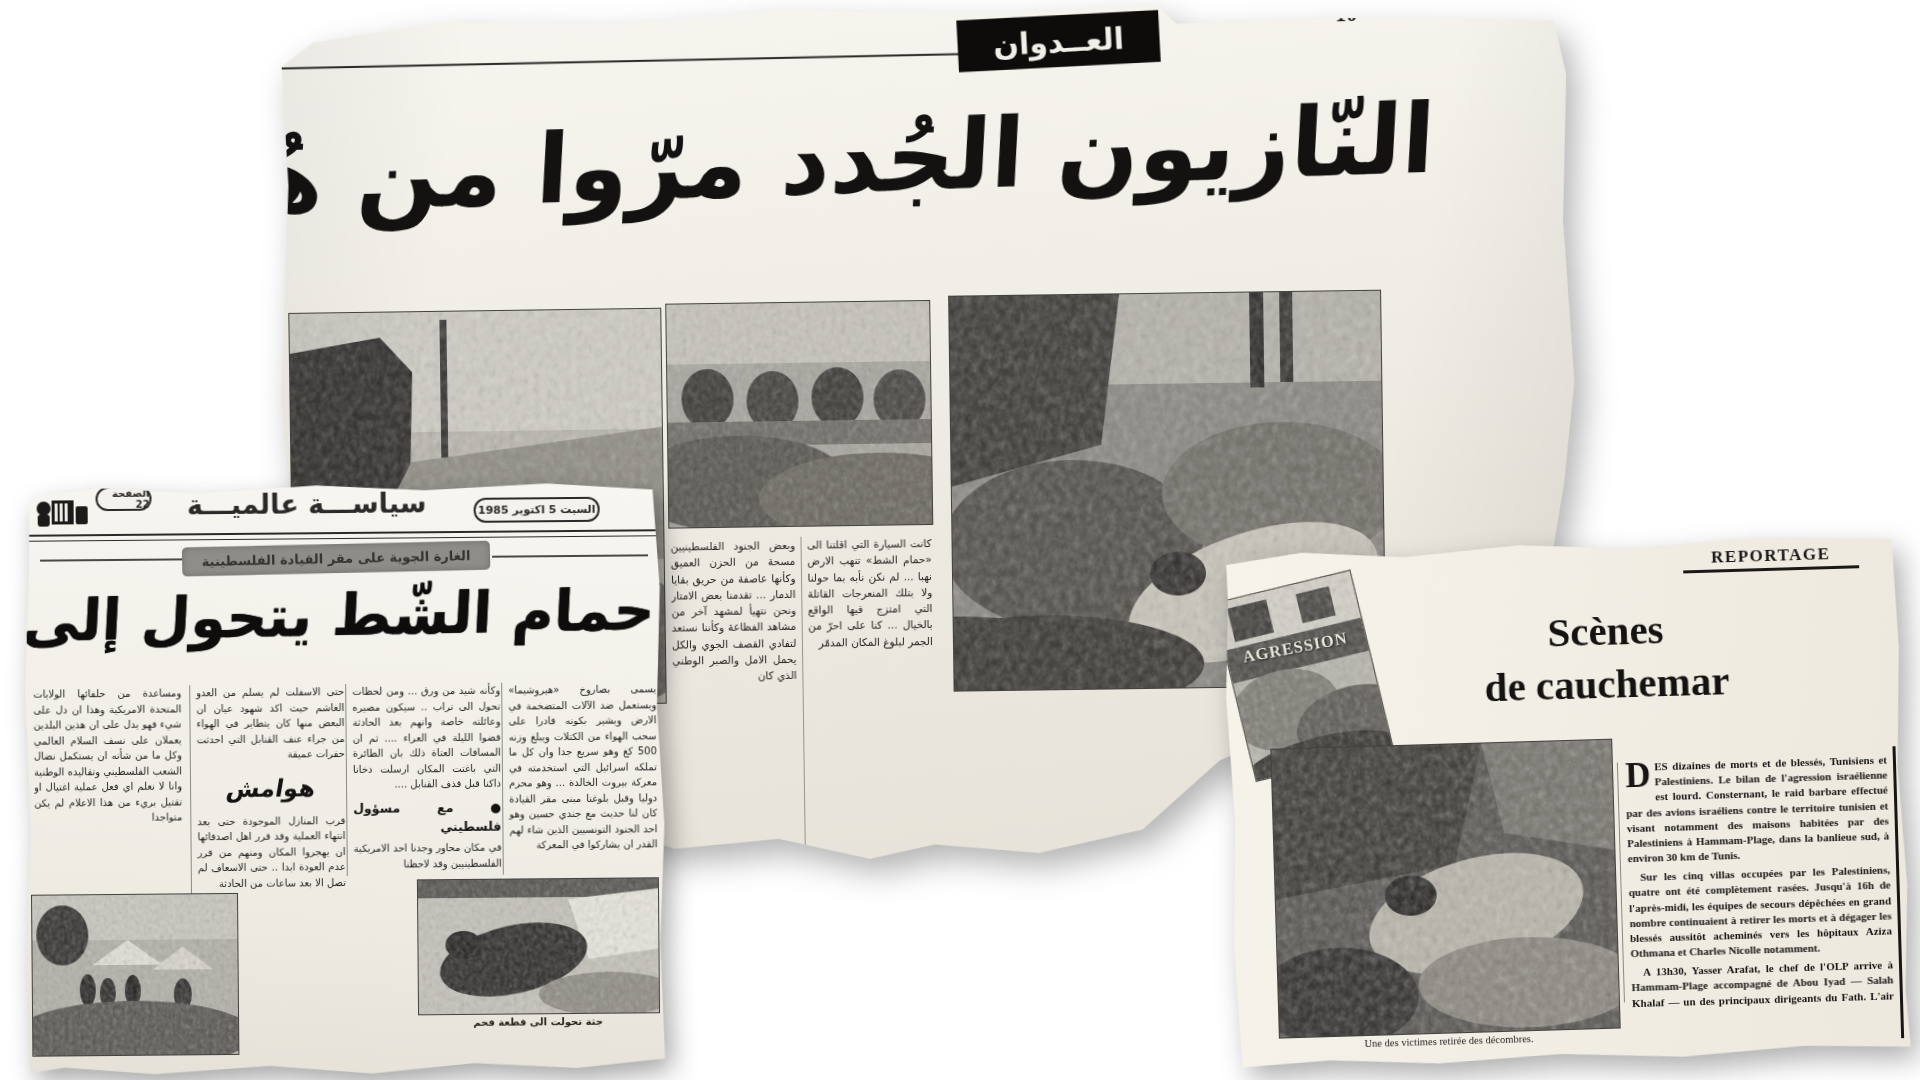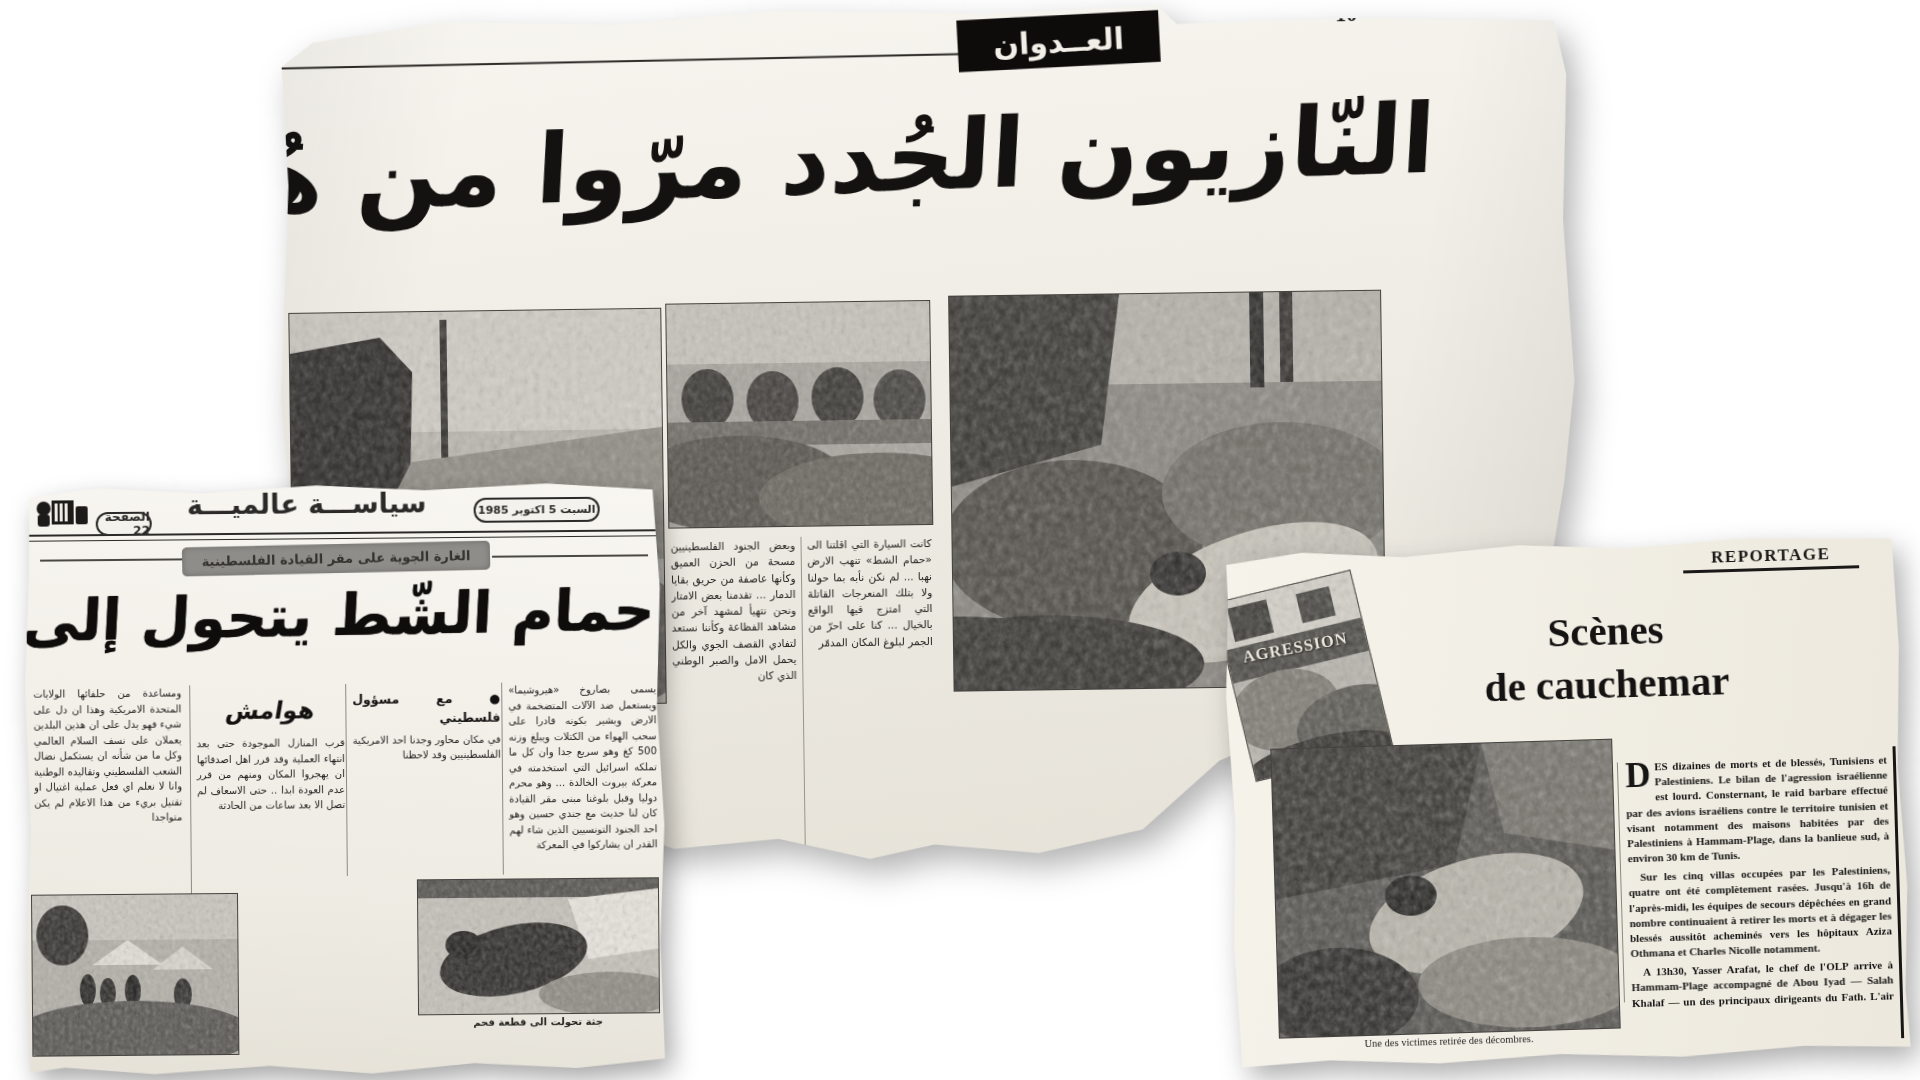--- a/index.html
+++ b/index.html
@@ -38,22 +38,22 @@
   #big-cols p{margin:0 0 8px 0;}
 
   
   #left-wrap{left:24px;top:484px;width:640px;height:592px;z-index:3;
              transform:rotate(-0.5deg);filter:drop-shadow(7px 11px 13px rgba(0,0,0,0.35));}
   #left-paper{background:linear-gradient(184deg,#f8f6f1 0%,#eeebe3 70%,#e5e1d7 100%);
     clip-path:polygon(1.2% 1.8%,12% 0.4%,28% 1.4%,46% 0.2%,63% 1.2%,82% 0.2%,98.6% 1.4%,
       99.6% 18%,99% 38%,100% 58%,99.2% 78%,99.8% 97.5%,86% 99%,70% 98%,54% 99.6%,38% 98.2%,
       20% 99.4%,6% 98.2%,0.6% 99%,0.2% 80%,1% 58%,0.3% 34%,1.1% 14%);}
   #lc-logo{left:10px;top:8px;width:58px;height:36px;}
-  #lc-pagebox{left:74px;top:26px;width:52px;height:20px;border:2px solid #2b2a28;border-radius:12px;
-    display:flex;align-items:center;justify-content:center;font-size:12px;font-weight:bold;
+  #lc-pagebox{left:74px;top:1px;width:52px;height:20px;border:2px solid #2b2a28;border-radius:12px;
+    display:flex;align-items:center;justify-content:center;font-size:10px;font-weight:bold;
     direction:rtl;color:#2b2a28;background:#f4f2ec;}
   #lc-section{left:140px;top:4px;width:290px;text-align:center;direction:rtl;font-size:27px;
     font-weight:bold;color:#2b2a28;}
   #lc-datebox{left:452px;top:15px;width:122px;height:21px;border:2px solid #2b2a28;border-radius:12px;
     display:flex;align-items:center;justify-content:center;font-size:11px;font-weight:bold;
     direction:rtl;color:#2b2a28;background:#f4f2ec;white-space:nowrap;overflow:hidden;}
   #lc-hrule{left:0;top:48px;width:100%;height:4px;border-top:2px solid #2b2a28;border-bottom:1px solid #2b2a28;}
   .lc-kickline{top:73px;height:2px;background:#4a4845;}
   #lc-kickline-l{left:18px;width:142px;}
   #lc-kickline-r{left:470px;width:156px;}
@@ -214,25 +214,27 @@
 
       <div id="lc-kickline-l" class="abs lc-kickline"></div>
       <div id="lc-kicker" class="abs">الغارة الجوية على مقر القيادة الفلسطينية</div>
       <div id="lc-kickline-r" class="abs lc-kickline"></div>
 
       <div id="lc-headline" class="abs">حمام الشّط يتحول إلى حمام الدم</div>
 
       <div id="lc-col-a" class="lc-col lc-sep">يسمى بصاروخ «هيروشيما» ويستعمل ضد الآلات المتضخمة في الارض ويشير بكونه قادرا على سحب الهواء من الكتلات ويبلغ وزنه 500 كغ وهو سريع جدا وان كل ما تملكه اسرائيل التي استخدمته في معركة بيروت الخالدة ... وهو محرم دوليا وقبل بلوغنا مبنى مقر القيادة كان لنا حديث مع جندي حسين وهو احد الجنود التونسيين الذين شاء لهم القدر ان يشاركوا في المعركة</div>
 
       <div id="lc-col-b" class="lc-col lc-sep">
+        <span>وكأنه شيد من ورق ... ومن لحظات تحول الى تراب .. سيكون مصيره وعائلته خاصة وانهم بعد الحادثة قضوا الليلة في العراء .... ثم ان المسافات العتاة ذلك بان الطائرة التي باغتت المكان ارسلت دخانا داكنا قبل قذف القنابل ....</span>
         <div class="lc-subhead">● مع مسؤول فلسطيني</div>
         <span>في مكان محاور وجدنا احد الامريكية الفلسطينيين وقد لاحظنا</span>
       </div>
 
       <div id="lc-col-c" class="lc-col lc-sep">
+        <span>حتى الاسفلت لم يسلم من العدو الغاشم حيث اكد شهود عيان ان البعض منها كان يتطاير في الهواء من جراء عنف القنابل التي احدثت حفرات عميقة</span>
         <div class="lc-script">هوامش</div>
         <span>قرب المنازل الموجودة حتى بعد انتهاء العملية وقد قرر اهل اصدقائها ان يهجروا المكان ومنهم من قرر عدم العودة ابدا .. حتى الاسعاف لم تصل الا بعد ساعات من الحادثة</span>
       </div>
 
       <div id="lc-col-d" class="lc-col">ومساعدة من حلفائها الولايات المتحدة الامريكية وهذا ان دل على شيء فهو يدل على ان هذين البلدين يعملان على نسف السلام العالمي وكل ما من شأنه ان يستكمل نضال الشعب الفلسطيني وتقاليده الوطنية وانا لا نعلم اي فعل عملية اغتيال او تقتيل بريء من هذا الاعلام لم يكن متواجدا</div>
 
       <div id="lc-photo1" class="photo">
         <svg viewBox="0 0 205 160" preserveAspectRatio="none">
           <rect width="205" height="160" fill="#b2afa7"></rect>
           <rect width="205" height="45" fill="#c9c6be"></rect>

